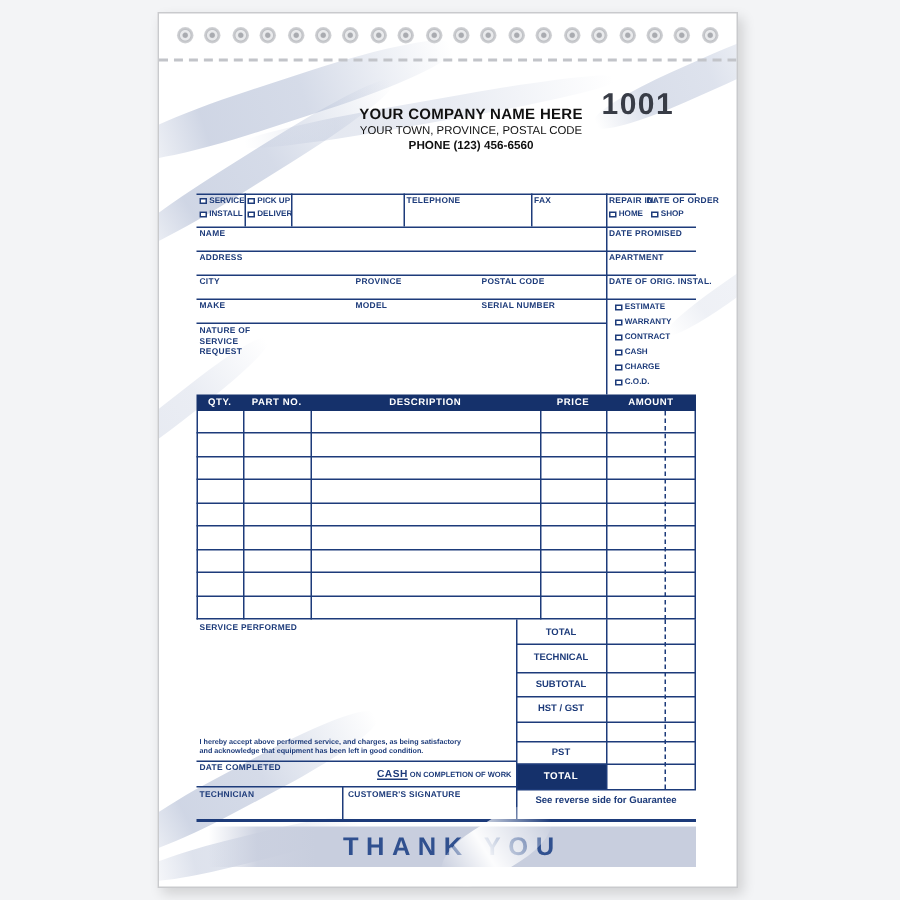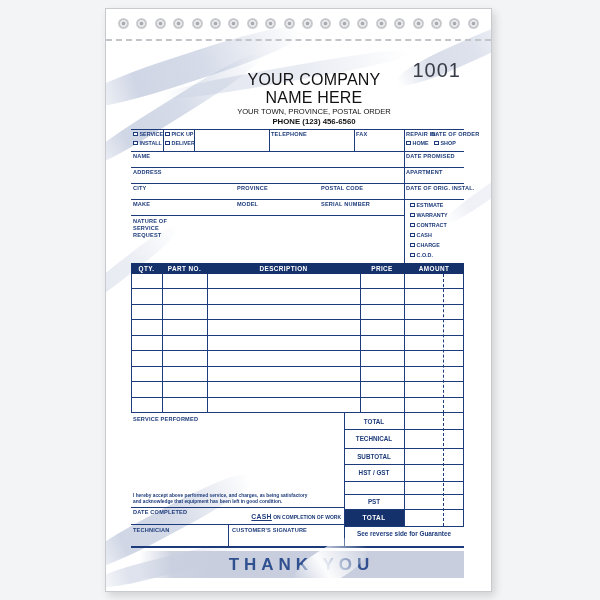--- a/index.html
+++ b/index.html
@@ -14,24 +14,24 @@
   
   .holes{position:absolute;left:12px;right:12px;top:8px;height:12px;display:flex;justify-content:space-between;align-items:center;}
   .hole{width:11px;height:11px;border-radius:50%;
         background:radial-gradient(circle at 50% 50%, #a9abb0 0 1.4px, #e9eaec 2.2px 3.2px, #bfc1c5 3.8px, #d4d5d8 5.5px);}
   .perforation{position:absolute;left:0;right:0;top:30px;border-top:2px dashed #c2c4c9;}
   
   .logo-box{position:absolute;left:77px;top:62px;width:47px;height:39px;border:2px solid #111;background:#fff;box-sizing:border-box;text-align:center;}
   .logo-free{background:#111;color:#fff;font-weight:bold;font-size:10px;line-height:13px;letter-spacing:.5px;}
   .logo-sub{color:#111;font-weight:bold;font-size:7.5px;line-height:9px;margin-top:2px;}
   .company{position:absolute;left:118px;top:62px;width:180px;text-align:center;color:#111;}
-  .company .name{font-size:16px;font-weight:normal;letter-spacing:.2px;}
+  .company .name{font-size:10px;font-weight:bold;letter-spacing:.2px;}
   .company .addr{font-size:7.6px;line-height:9.5px;}
   .company .phone{font-size:7.8px;font-weight:bold;line-height:10px;}
-  .form-number{position:absolute;left:295px;top:50px;width:60px;text-align:right;font-size:20px;color:#383c46;letter-spacing:1px;}
+  .form-number{position:absolute;left:295px;top:50px;width:60px;font-size:20px;color:#383c46;letter-spacing:1px;font-weight:bold;}
   
   .form{position:absolute;left:25px;top:120px;width:333px;height:449px;}
   .hline{position:absolute;height:0;border-top:1px solid #1d3b7a;}
   .hline.thick{border-top:1.6px solid #1d3b7a;}
   .vline{position:absolute;width:0;border-left:1px solid #1d3b7a;}
   .vline.dash{border-left:1px dashed #1d3b7a;}
   .lbl{position:absolute;font-size:5.6px;font-weight:bold;color:#1d3b7a;letter-spacing:.2px;white-space:nowrap;}
   .multiline{white-space:pre-line;line-height:7px;}
   .cbrow{position:absolute;display:flex;align-items:center;gap:2px;font-size:5.4px;font-weight:bold;color:#1d3b7a;white-space:nowrap;}
   .cb{width:4.5px;height:4.5px;border:1px solid #1d3b7a;display:inline-block;box-sizing:border-box;background:#fff;}
@@ -90,21 +90,21 @@
           <span class="hole"></span>
           <span class="hole"></span>
           <span class="hole"></span>
           <span class="hole"></span>
           <span class="hole"></span>
         </div>
       <div class="perforation"></div>
 
       <div class="company">
         <div class="name">YOUR COMPANY NAME HERE</div>
-        <div class="addr">YOUR TOWN, PROVINCE, POSTAL ORDER</div>
+        <div class="addr">YOUR TOWN, PROVINCE, POSTAL CODE</div>
         <div class="phone">PHONE (123) 456-6560</div>
       </div>
       <div class="form-number">1001</div>
 
       <div class="form">
 
         <div class="hline thick" style="left:0;top:0;width:333px;"></div>
         <div class="hline" style="left:0;top:22px;width:333px;"></div>
         <div class="hline" style="left:0;top:38px;width:333px;"></div>
         <div class="hline" style="left:0;top:54px;width:333px;"></div>

